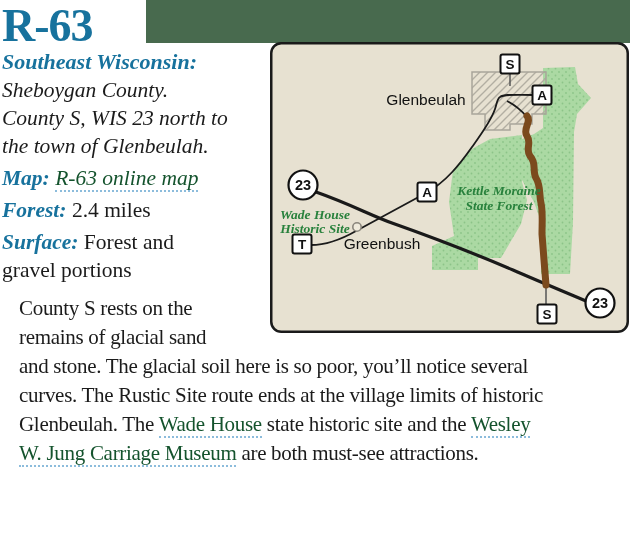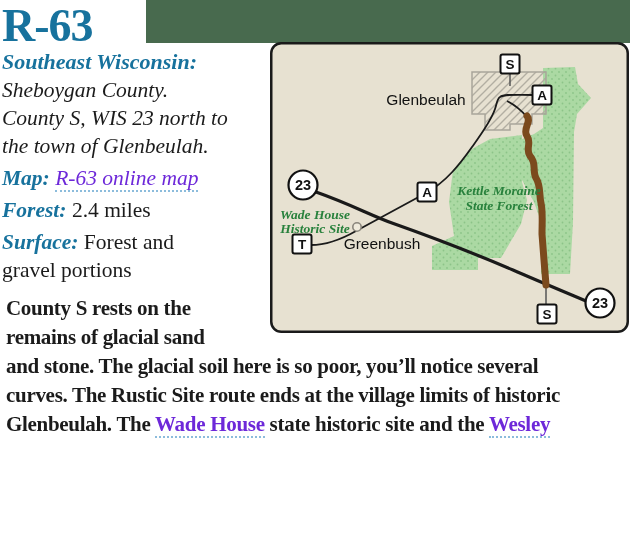--- a/index.html
+++ b/index.html
@@ -12,23 +12,23 @@
   .content { position:relative; }
   .h1 { margin:6px 0 1px 2px; font-size:46px; line-height:40px; font-weight:bold;
         color:#17729d; letter-spacing:-1px; }
   .subtitle { margin:2px 0 0 2px; font-size:22px; line-height:28px; font-weight:bold;
         font-style:italic; color:#17729d; white-space:nowrap; }
   .iline { margin-left:2px; font-size:21.5px; line-height:28px; font-style:italic; white-space:nowrap; }
   .fact { margin:4px 0 0 2px; font-size:21.5px; line-height:28px; white-space:nowrap; }
   .fact.cont { margin-top:0; }
   .flabel { font-weight:bold; font-style:italic; color:#17729d; }
   .fval { }
-  .link { color:#6d28d9; border-bottom:2px dotted #8cbcdc; text-decoration:none; cursor:pointer; }
+  .link { color:#14532d; border-bottom:2px dotted #8cbcdc; text-decoration:none; cursor:pointer; }
   .link.italic { font-style:italic; }
-  .para { margin:10px 0 0 6px;font-weight:bold; }
+  .para { margin:10px 0 0 19px; }
   .pline { font-size:21px; line-height:29px; letter-spacing:-0.3px; white-space:nowrap; }
   .map-svg { position:absolute; left:270px; top:42px; }
   .map-sans { font-family:"Liberation Sans", sans-serif; }
 </style>
 </head>
 <body>
 
 <div class="green-band"></div>
 
 <div class="content">
@@ -42,20 +42,21 @@
   <div class="fact"><span class="flabel">Forest:</span> <span class="fval">2.4 miles</span></div>
   <div class="fact"><span class="flabel">Surface:</span> <span class="fval">Forest and</span></div>
   <div class="fact cont"><span class="fval">gravel portions</span></div>
 
   <div class="para">
     <div class="pline">County S rests on the</div>
     <div class="pline">remains of glacial sand</div>
     <div class="pline">and stone. The glacial soil here is so poor, you’ll notice several</div>
     <div class="pline">curves. The Rustic Site route ends at the village limits of historic</div>
     <div class="pline"><span>Glenbeulah. The </span><a class="link">Wade House</a><span> state historic site and the </span><a class="link">Wesley</a></div>
+    <div class="pline"><a class="link">W. Jung Carriage Museum</a><span> are both must-see attractions.</span></div>
   </div>
 </div>
 
 <svg class="map-svg" width="359" height="291" viewBox="0 0 359 291">
   <defs>
     <pattern id="dots" width="7" height="7" patternUnits="userSpaceOnUse">
       <rect width="7" height="7" fill="#abd9a3"></rect>
       <circle cx="2" cy="2" r="0.9" fill="#8cc488"></circle>
       <circle cx="5.5" cy="5.5" r="0.9" fill="#8cc488"></circle>
     </pattern>

